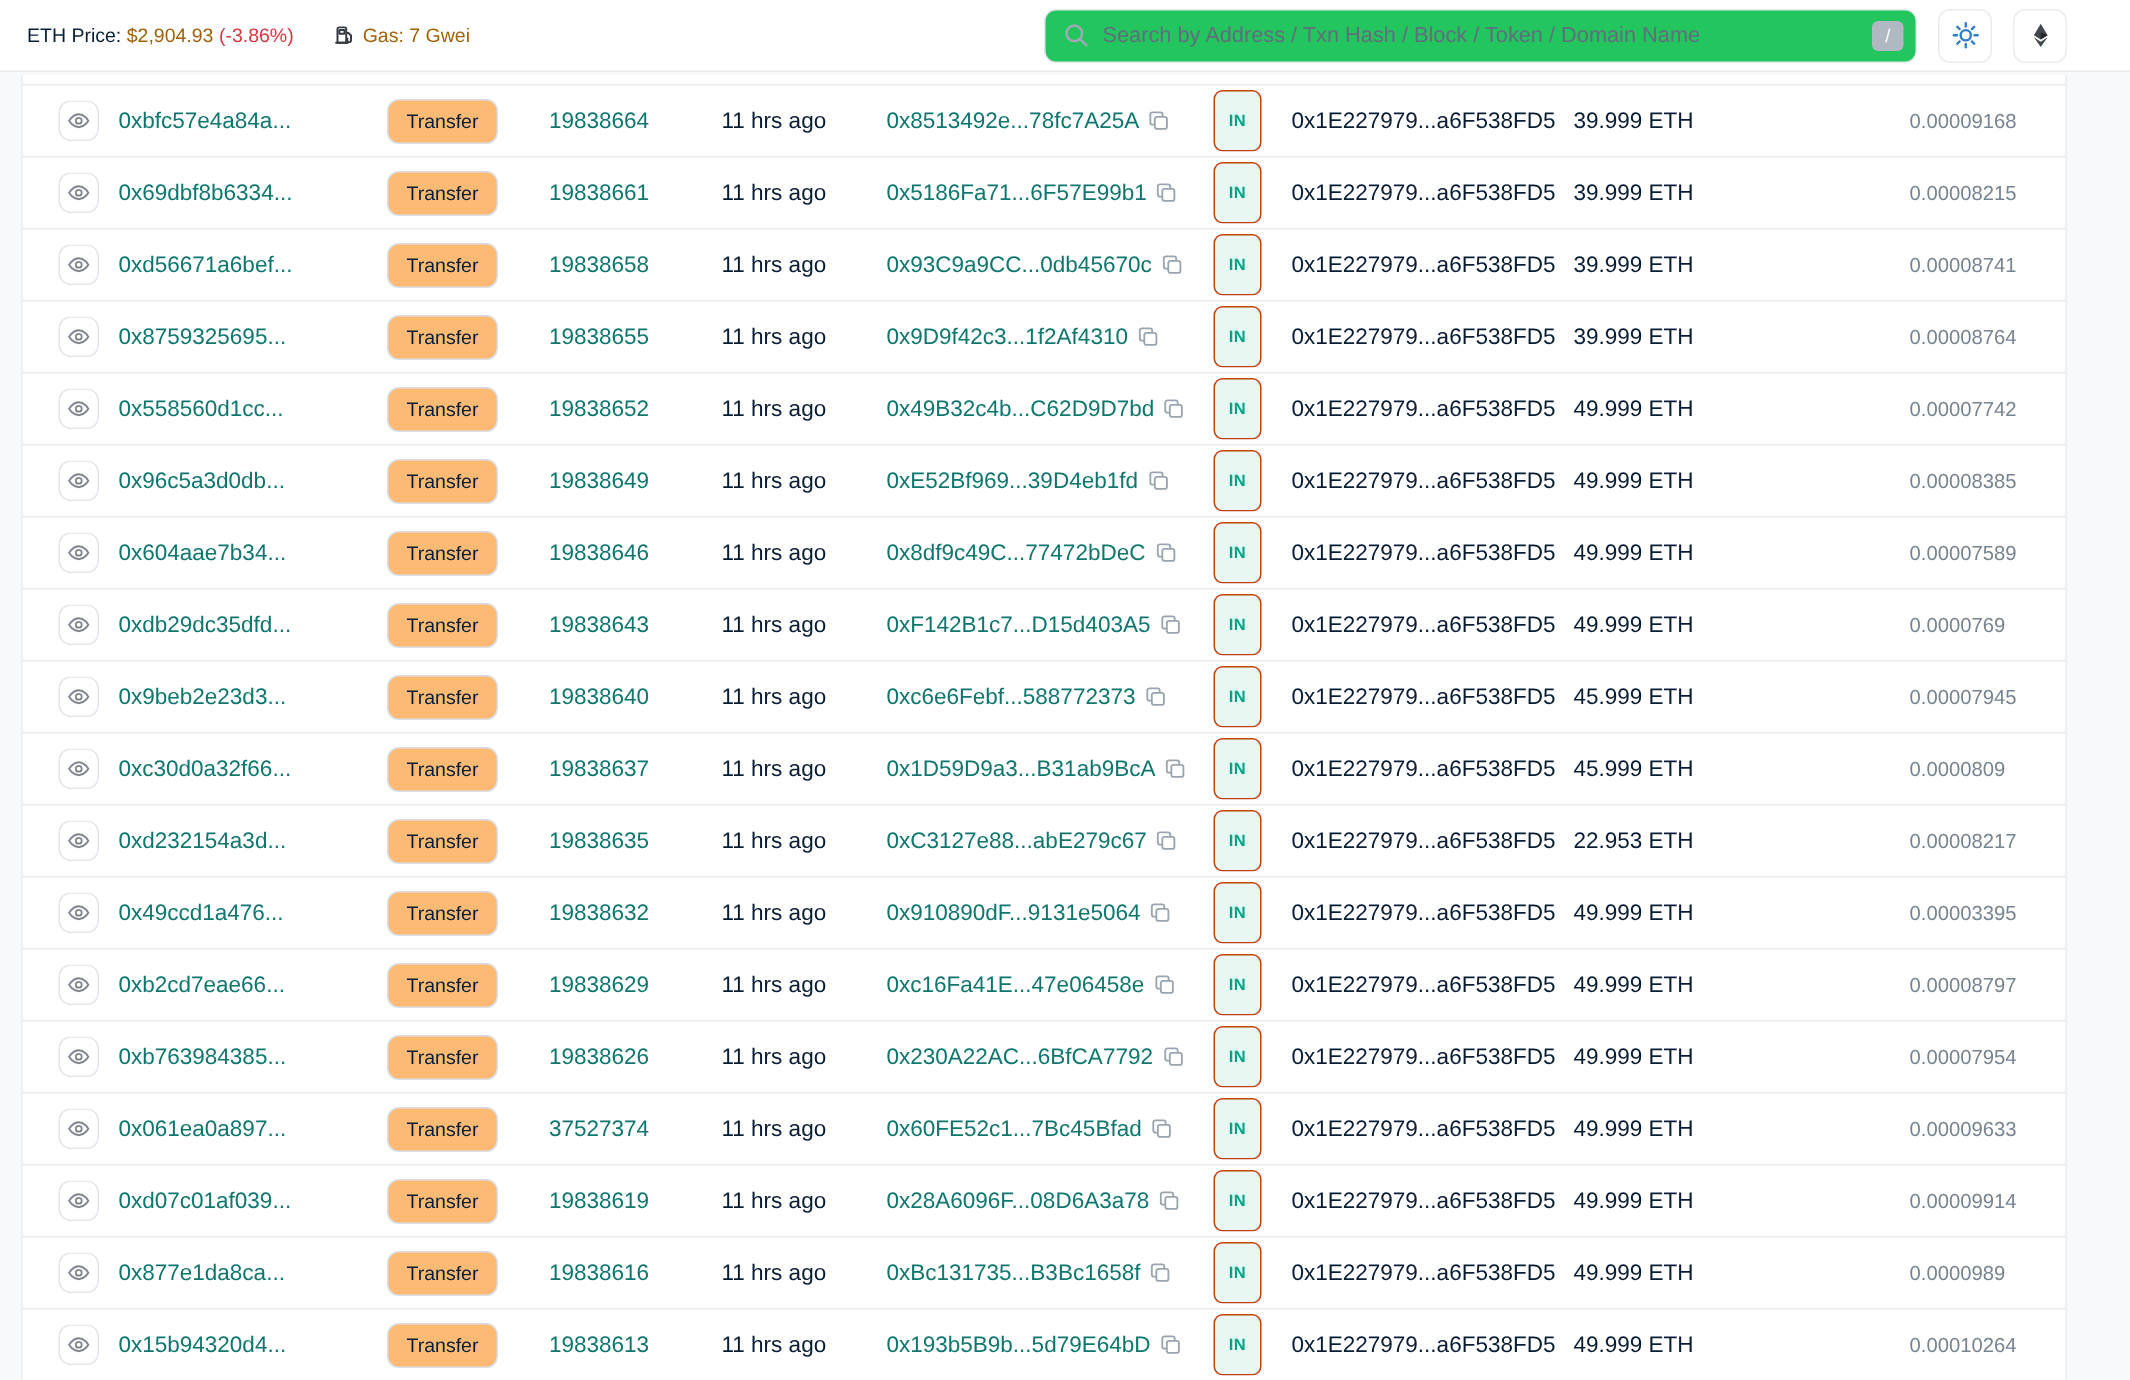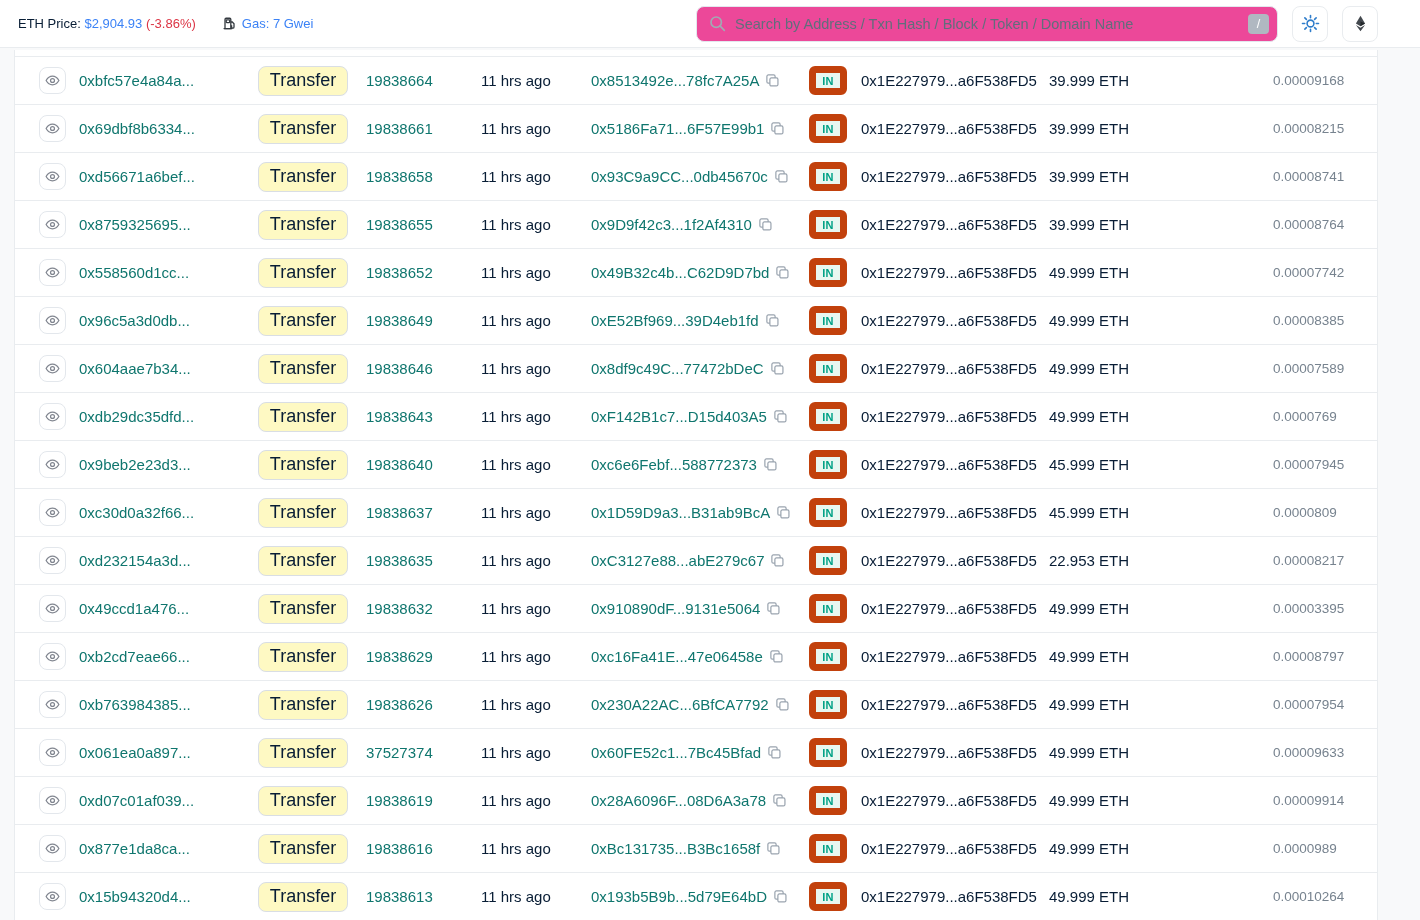--- a/index.html
+++ b/index.html
@@ -12,27 +12,27 @@
   
   .topbar{
     position:absolute; top:0; left:0; width:1420px; height:48px;
     background:#fff; border-bottom:1px solid #e9ecef;
     display:flex; align-items:center;
     padding:0 42px 0 18px;
   }
   .stats{ display:flex; align-items:center; font-size:13px; white-space:nowrap; }
   .stats .lbl{ color:#081d35; }
   .stats a{ text-decoration:none; }
-  .link-blue{ color:#3b82f6; }
+  .link-blue{ color:#a16207; }
   .neg{ color:#dc3545; }
   .gas-group{ display:flex; align-items:flex-end; margin-left:26px; gap:5px; }
   .searchbar{
     margin-left:auto;
     width:582px; height:36px;
-    background:#ec4899; border:1px solid #e3e7ee; border-radius:8px;
+    background:#22c55e; border:1px solid #e3e7ee; border-radius:8px;
     display:flex; align-items:center; padding:0 8px 0 12px; gap:9px;
   }
   .searchbar input{
     flex:1; border:none; outline:none; background:transparent;
     font-family:"Liberation Sans",sans-serif; font-size:14.5px; color:#081d35;
   }
   .searchbar input::placeholder{ color:#616e7c; opacity:1; }
   .kbd-slash{
     width:21px; height:20px; border-radius:4px; background:#b0b8c1;
     color:#fff; font-size:12.5px; display:flex; align-items:center; justify-content:center;
@@ -58,34 +58,34 @@
     font-size:15px;
   }
   .cell{ display:flex; align-items:center; overflow:hidden; white-space:nowrap; }
   .cell-eye{ padding-left:24px; }
   .eye-btn{
     width:27px; height:27px; border:1px solid #e3e7ec; border-radius:8px;
     background:#fff; display:flex; align-items:center; justify-content:center; cursor:pointer;
   }
   .trow .link{ color:#0f766e; text-decoration:none; cursor:pointer; }
   .method-btn{
-    width:90px; height:30px;
-    background:#fef9c3; border:1px solid #d9dee4; border-radius:8px;
-    font-family:"Liberation Sans",sans-serif; font-size:18px; color:#081d35;
+    width:74px; height:30px;
+    background:#fdba74; border:1px solid #d9dee4; border-radius:8px;
+    font-family:"Liberation Sans",sans-serif; font-size:13px; color:#081d35;
     display:flex; align-items:center; justify-content:center; cursor:pointer;
     box-shadow:0 1px 1px rgba(0,0,0,0.02);
   }
   .copy-btn{
     border:none; background:transparent; cursor:pointer; padding:0;
     margin-left:6px; display:flex; align-items:center;
   }
   .cell-dir{ padding-left:14px; }
   .badge-in{
-    min-width:32px; height:29px; padding:0 7px;
-    background:#e8f7f1; border:7px solid #c2410c; border-radius:6px;
+    min-width:32px; height:41px; padding:0 7px;
+    background:#e8f7f1; border:1px solid #c2410c; border-radius:6px;
     color:#00a186; font-size:11px; font-weight:bold; letter-spacing:.3px;
     display:flex; align-items:center; justify-content:center;
   }
   .cell-to{ padding-left:14px;gap:24px; }
   .to-addr{ color:#081d35; }
   .cell-value{ justify-content:flex-start; }
   .cell-fee{ padding-left:52px; color:#77838f; font-size:13.5px; }
   svg{ display:block; }
 </style>
 </head>

